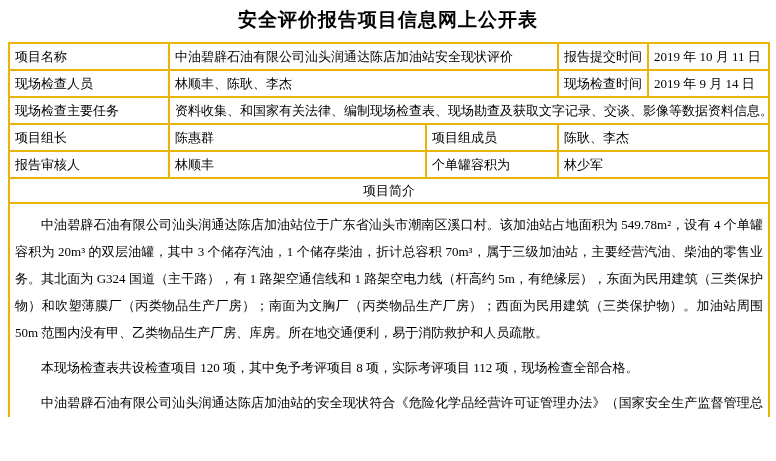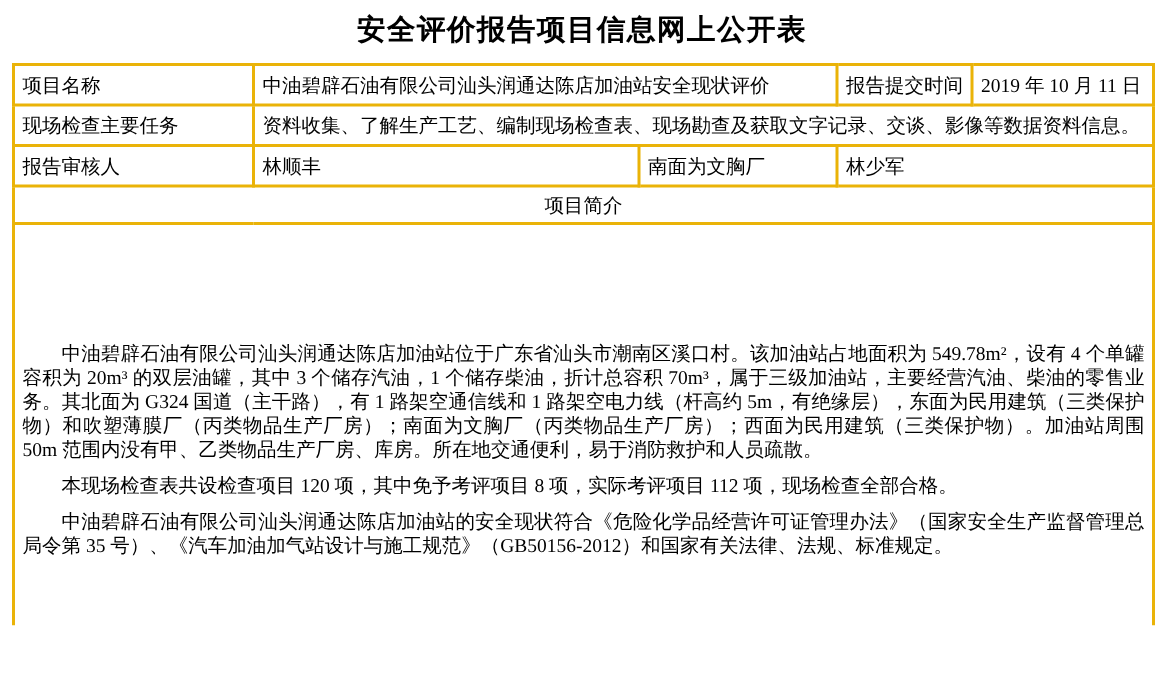--- a/index.html
+++ b/index.html
@@ -49,21 +49,21 @@
   td.date { padding: 2px 4px; font-size: 12.5px; margin-top: 26px; }
   td.center { text-align: center; }
   td.summary-cell {
     vertical-align: top;
     padding: 6px 9px 4px 9px;
     white-space: normal;
   }
   td.summary-cell p {
     margin: 0 0 8px 0;
     font-size: 13px;
-    line-height: 16px;
+    line-height: 27px;
     text-indent: 2em;
     text-align: justify;
   }
 </style>
 </head>
 <body>
 
 <div class="page">
 
   <div class="doc-title">安全评价报告项目信息网上公开表</div>
@@ -78,33 +78,45 @@
     </colgroup>
 
     <tbody>
         <tr class="data-row">
       <td>项目名称</td>
       <td colspan="2">中油碧辟石油有限公司汕头润通达陈店加油站安全现状评价</td>
       <td class="date">报告提交时间</td>
       <td class="date">2019 年 10 月 11 日</td>
     </tr>
 
+    <tr class="data-row">
+      <td>现场检查人员</td>
+      <td colspan="2">林顺丰、陈耿、李杰</td>
+      <td class="date">现场检查时间</td>
+      <td class="date">2019 年 9 月 14 日</td>
+    </tr>
 
     <tr class="data-row">
       <td>现场检查主要任务</td>
-      <td colspan="4">资料收集、了解生产工艺、编制现场检查表、现场勘查及获取文字记录、交谈、影像等数据资料信息。</td>
+      <td colspan="4">资料收集、和国家有关法律、编制现场检查表、现场勘查及获取文字记录、交谈、影像等数据资料信息。</td>
     </tr>
 
 
+    <tr class="data-row">
+      <td>项目组长</td>
+      <td>陈惠群</td>
+      <td>项目组成员</td>
+      <td colspan="2">陈耿、李杰</td>
+    </tr>
 
 
     <tr class="data-row">
       <td>报告审核人</td>
       <td>林顺丰</td>
-      <td>南面为文胸厂</td>
+      <td>个单罐容积为</td>
       <td colspan="2">林少军</td>
     </tr>
 
     <tr class="section-row">
       <td colspan="5" class="center">项目简介</td>
     </tr>
 
     <tr>
       <td colspan="5" class="summary-cell wrap">
         <p>中油碧辟石油有限公司汕头润通达陈店加油站位于广东省汕头市潮南区溪口村。该加油站占地面积为 549.78m²，设有 4 个单罐容积为 20m³ 的双层油罐，其中 3 个储存汽油，1 个储存柴油，折计总容积 70m³，属于三级加油站，主要经营汽油、柴油的零售业务。其北面为 G324 国道（主干路），有 1 路架空通信线和 1 路架空电力线（杆高约 5m，有绝缘层），东面为民用建筑（三类保护物）和吹塑薄膜厂（丙类物品生产厂房）；南面为文胸厂（丙类物品生产厂房）；西面为民用建筑（三类保护物）。加油站周围 50m 范围内没有甲、乙类物品生产厂房、库房。所在地交通便利，易于消防救护和人员疏散。</p>

